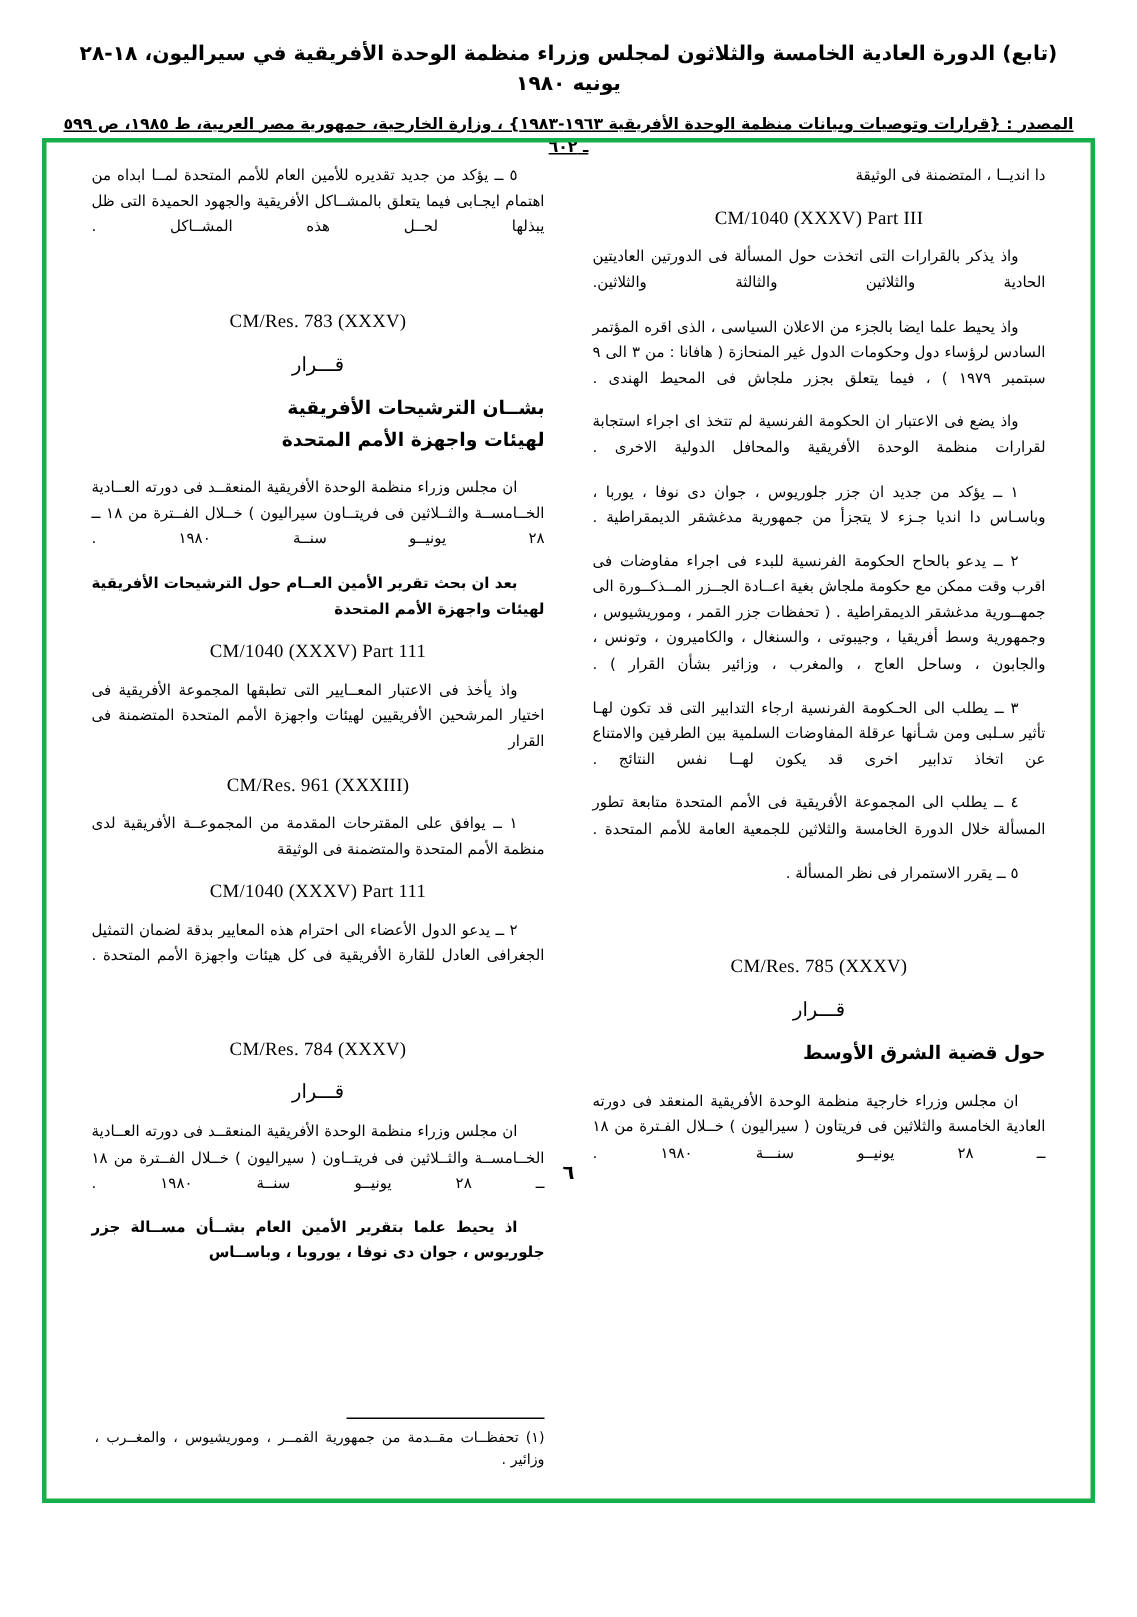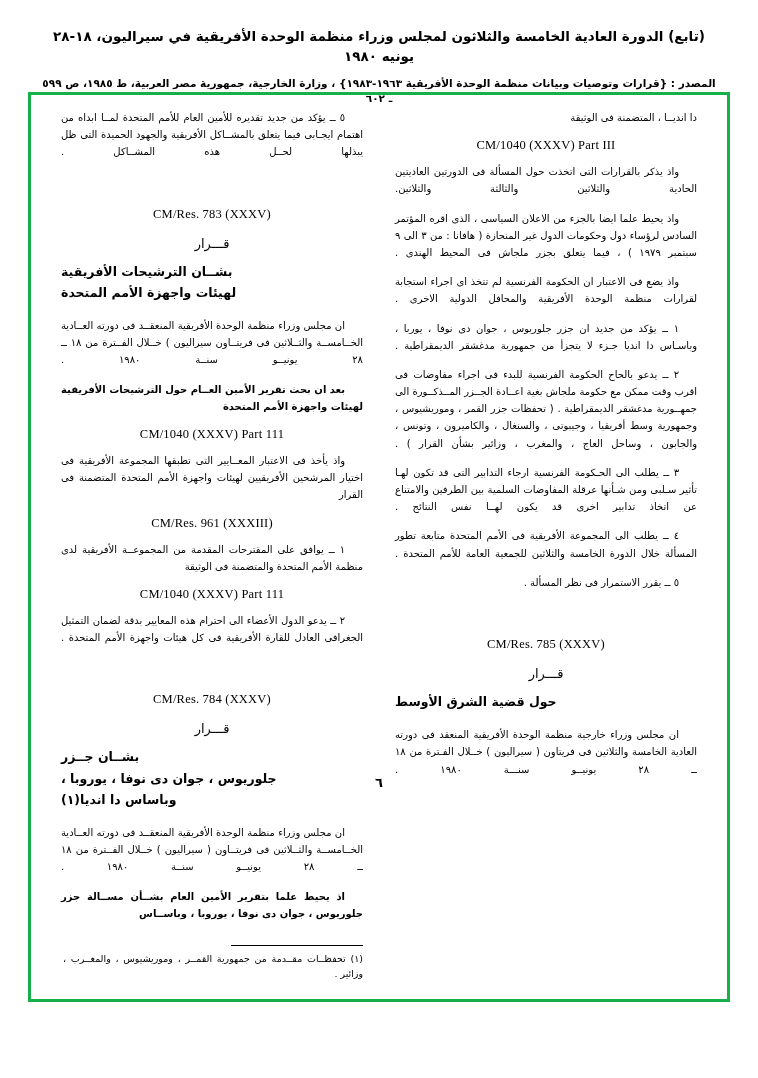--- a/index.html
+++ b/index.html
@@ -32,20 +32,21 @@
     font-size: 13.5px;
     font-weight: bold;
     line-height: 1.5;
     letter-spacing: 0px;
   }
   .header-source {
     font-size: 10.5px;
     font-weight: bold;
     margin-top: 9px;
     line-height: 1.5;
+    text-decoration: underline;
   }
   
   .frame {
     position: absolute;
     left: 28px;
     top: 92px;
     width: 702px;
     height: 910px;
     border: 3px solid #16b04b;
     box-sizing: border-box;
@@ -89,21 +90,21 @@
   .label-ltr.tight { margin: 2px 0 10px 0; }
 
   .qarar {
     text-align: center;
     font-weight: normal;
     font-size: 13px;
     margin: 14px 0 10px 0;
     letter-spacing: 3px;
   }
   .heading-center {
-    text-align: left;
+    text-align: right;
     font-weight: bold;
     font-size: 12.5px;
     line-height: 1.7;
     margin: 0 0 14px 0;
   }
   .bold { font-weight: bold; }
 
   
   .footnote-rule {
     border-top: 1px solid #000;
@@ -187,25 +188,20 @@
         <div class="label-ltr tight">CM/Res. 961  (XXXIII)</div>
 
         <p class="para indent last-right">١ ــ يوافق على المقترحات المقدمة من المجموعــة الأفريقية لدى منظمة الأمم المتحدة والمتضمنة فى الوثيقة</p>
         <div class="label-ltr tight">CM/1040 (XXXV) Part 111</div>
 
         <p class="para indent">٢ ــ يدعو الدول الأعضاء الى احترام هذه المعايير بدقة لضمان التمثيل الجغرافى العادل للقارة الأفريقية فى كل هيئات واجهزة الأمم المتحدة .</p>
 
         <div class="spacer-md"></div>
         <div class="label-ltr">CM/Res. 784  (XXXV)</div>
         <div class="qarar">قـــرار</div>
-        <div class="heading-center">
-          <span>بشــان جــزر</span><br>
-          <span>جلوريوس ، جوان دى نوفا ، يوروبا ،</span><br>
-          <span>وباساس دا انديا(١)</span>
-        </div>
 
         <p class="para indent">ان مجلس وزراء منظمة الوحدة الأفريقية المنعقــد فى دورته العــادية الخــامســة والثــلاثين فى فريتــاون ( سيراليون ) خــلال الفــترة من ١٨ ــ ٢٨ يونيــو سنــة ١٩٨٠ .</p>
         <p class="para indent last-right">
           <span class="bold">اذ يحيط علما بتقرير الأمين العام بشــأن مســالة جزر جلوريوس ، جوان دى نوفا ، يوروبا ، وباســاس</span>
         </p>
 
         <div class="footnote-wrap">
           <div class="footnote-rule"></div>
           <p class="footnote">(١) تحفظــات مقــدمة من جمهورية القمــر ، وموريشيوس ، والمغــرب ، وزائير .</p>
         </div>

